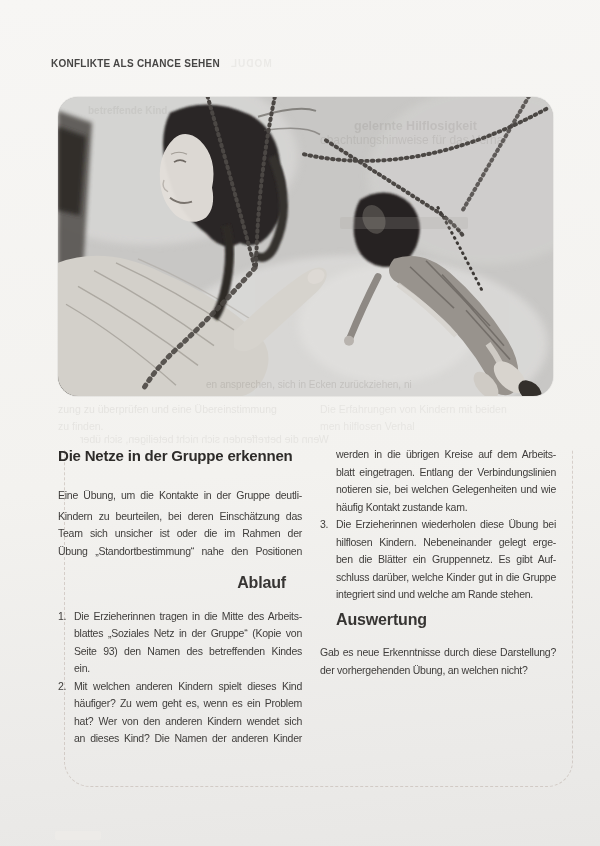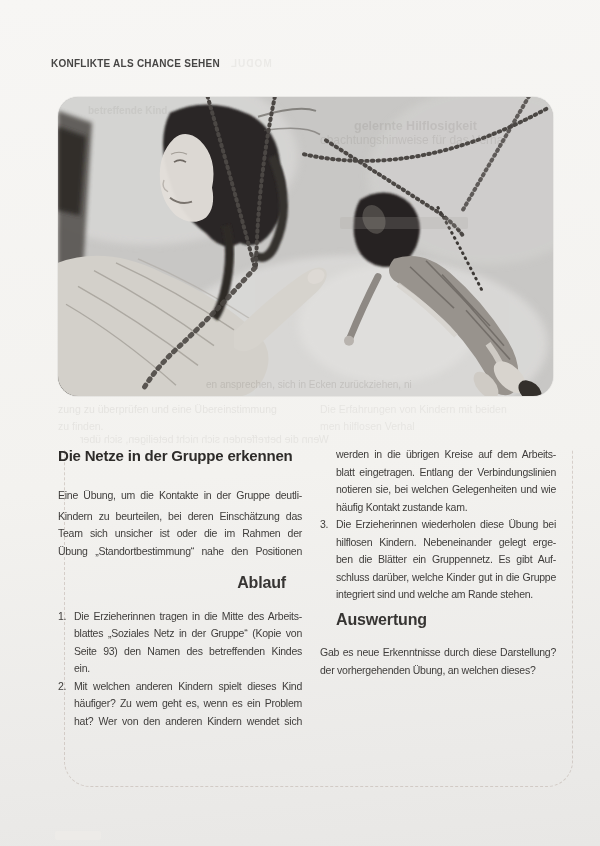--- a/index.html
+++ b/index.html
@@ -176,20 +176,21 @@
           <div class="tline">Seite 93) den Namen des betreffenden Kindes</div>
           <div class="tline last">ein.</div>
         </div>
     </div>
     <div class="step">
       <span class="num">2.</span>
       <div class="step-body">
           <div class="tline">Mit welchen anderen Kindern spielt dieses Kind</div>
           <div class="tline">häufiger? Zu wem geht es, wenn es ein Problem</div>
           <div class="tline">hat? Wer von den anderen Kindern wendet sich</div>
+          <div class="tline">an dieses Kind? Die Namen der anderen Kinder</div>
         </div>
     </div>
   </div>
 
   <div class="col col-right">
     <div class="step">
       <div class="step-body">
           <div class="tline">werden in die übrigen Kreise auf dem Arbeits-</div>
           <div class="tline">blatt eingetragen. Entlang der Verbindungslinien</div>
           <div class="tline">notieren sie, bei welchen Gelegenheiten und wie</div>
@@ -202,17 +203,17 @@
           <div class="tline">Die Erzieherinnen wiederholen diese Übung bei</div>
           <div class="tline">hilflosen Kindern. Nebeneinander gelegt erge-</div>
           <div class="tline">ben die Blätter ein Gruppennetz. Es gibt Auf-</div>
           <div class="tline">schluss darüber, welche Kinder gut in die Gruppe</div>
           <div class="tline last">integriert sind und welche am Rande stehen.</div>
         </div>
     </div>
     <h2 class="h2 h2-ausw">Auswertung</h2>
     <div class="ausw-p">
         <div class="tline">Gab es neue Erkenntnisse durch diese Darstellung?</div>
-        <div class="tline last">der vorhergehenden Übung, an welchen dieses?</div>
+        <div class="tline last">der vorhergehenden Übung, an welchen nicht?</div>
       </div>
   </div>
 
 </div>
 
 </body></html>

